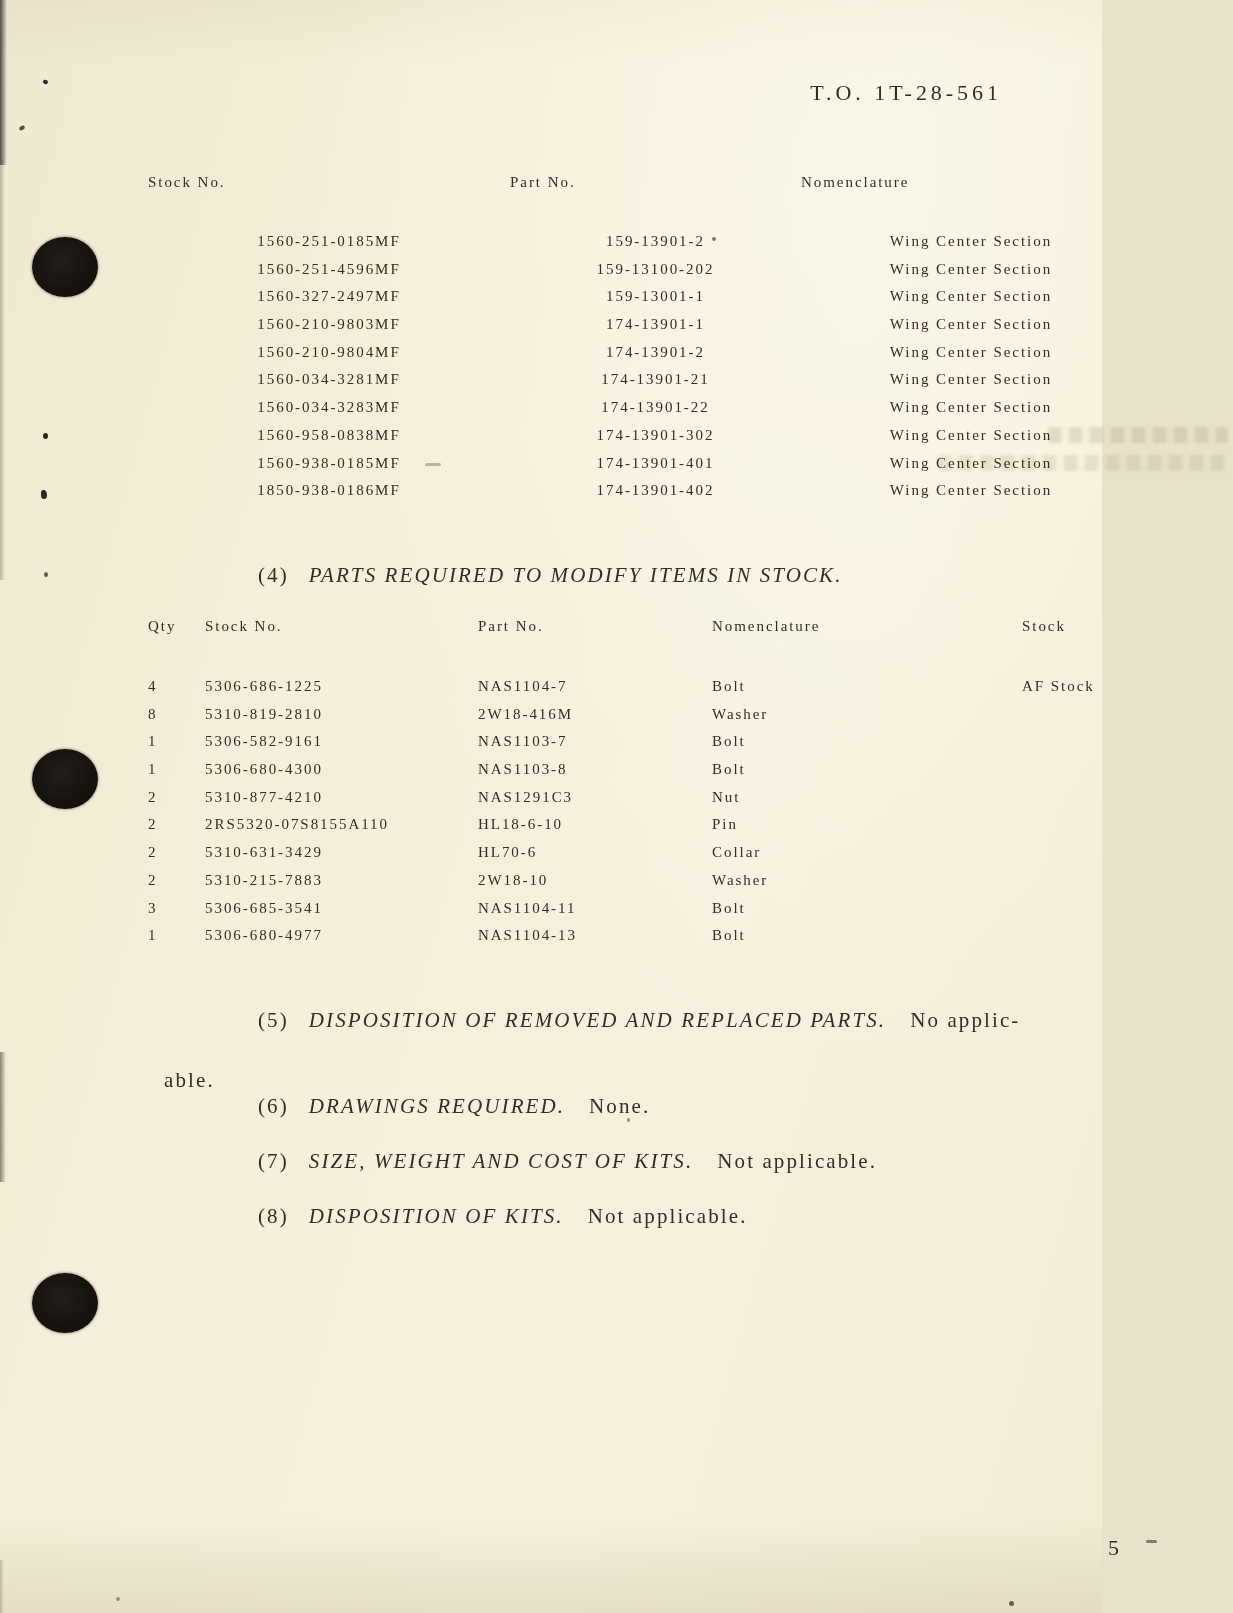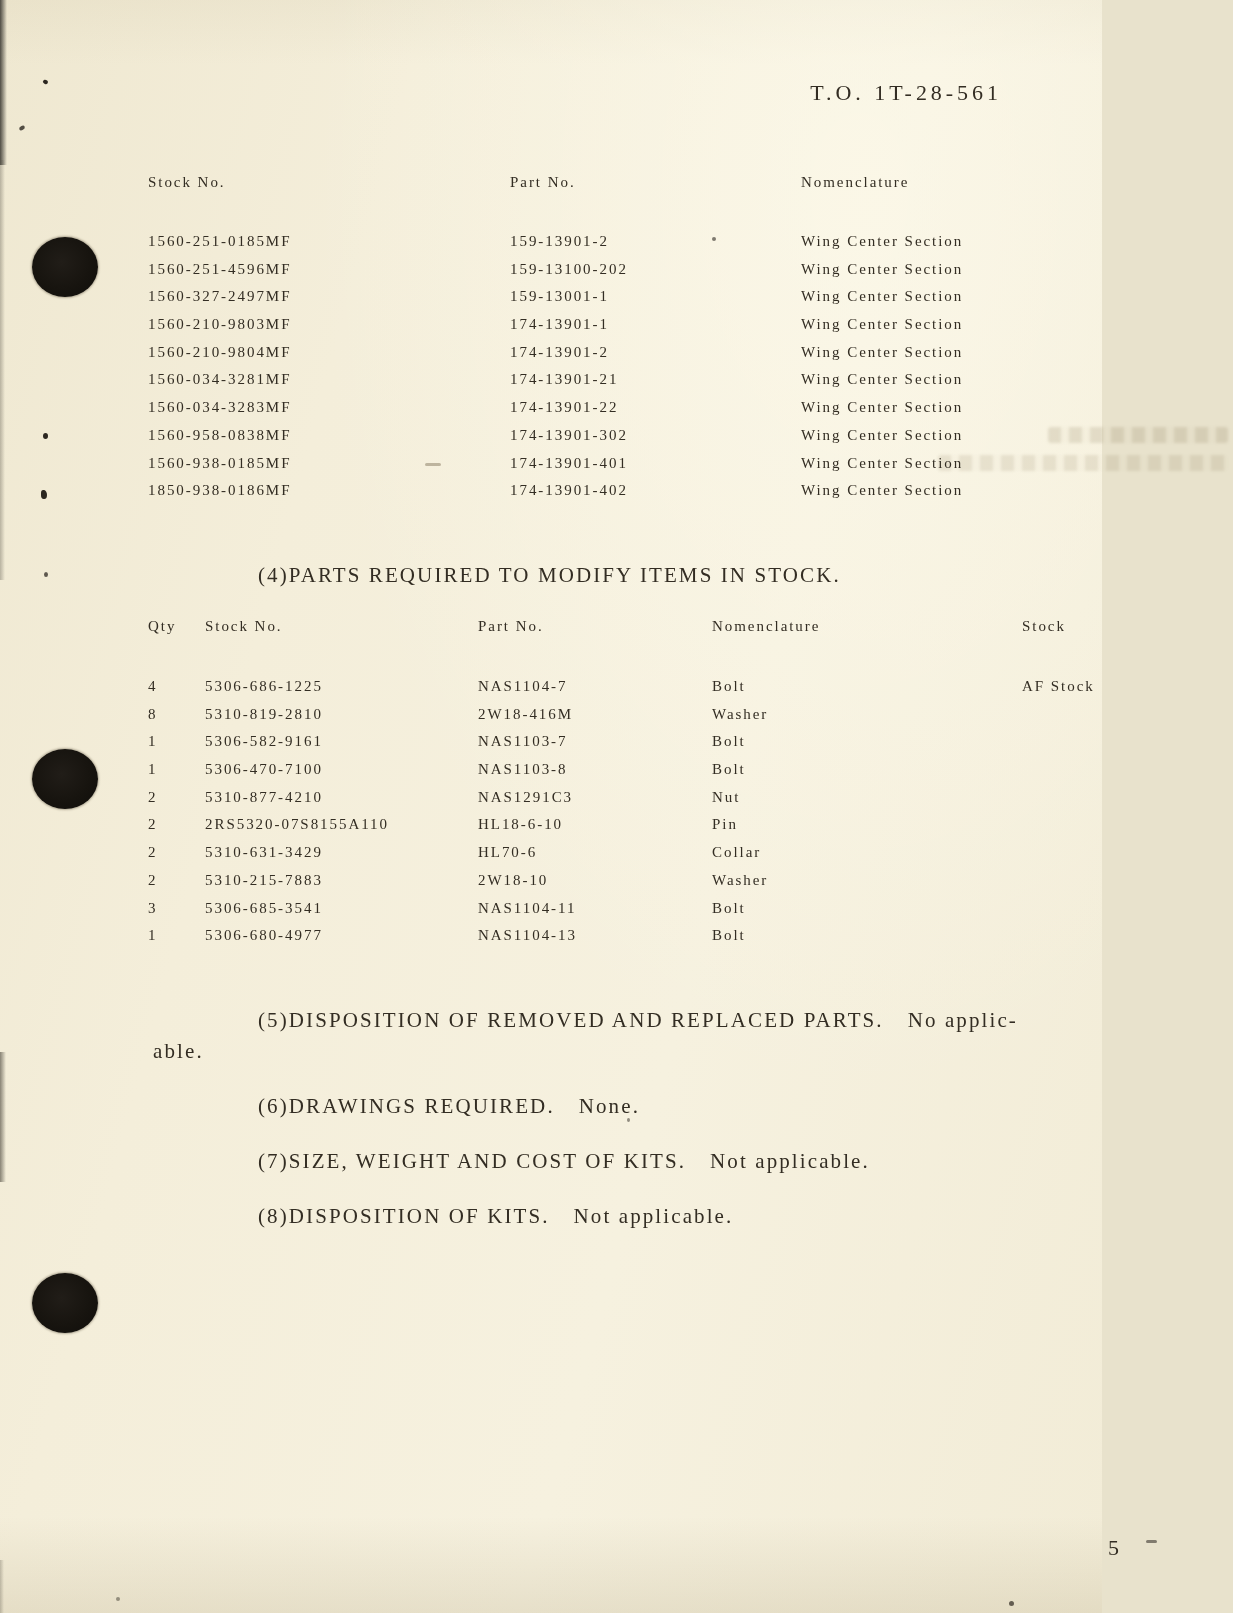--- a/index.html
+++ b/index.html
@@ -20,31 +20,31 @@
   .txt{position:absolute;white-space:nowrap;}
   
   .to-ref{top:80px;right:100px;font-size:22px;letter-spacing:.18em;}
   
   .tbl-head span,.tbl-row span{display:inline-block;vertical-align:top;white-space:nowrap;}
   .tbl{position:absolute;font-size:15px;letter-spacing:.13em;}
   .tbl-row{line-height:27.7px;height:27.7px;}
   .t1-c0{width:362px;} .t1-c1{width:291px;} .t1-c2{width:340px;}
   .t2-c0{width:57px;}  .t2-c1{width:273px;} .t2-c2{width:234px;} .t2-c3{width:310px;} .t2-c4{width:170px;}
   .t1-head{top:174px;left:148px;}
-  .t1-body{top:228px;left:148px;}
+  .t1-body{top:228px;left:148px;text-align:center;}
   .t2-head{top:618px;left:148px;}
   .t2-body{top:673px;left:148px;}
   
   .para{position:absolute;left:148px;font-size:21px;letter-spacing:.1em;white-space:nowrap;}
   .p-label{margin-left:110px;}
-  .p-head{}
+  .p-head{margin-left:20px;font-style:italic;}
   .p-tail{margin-left:24px;}
   .sec4{top:563px;}
   .p5{top:1008px;}
-  .p5b{top:1039px;margin-left:5px;font-family:Liberation Serif, serif;}
+  .p5b{top:1068px;margin-left:16px;font-family:Liberation Serif, serif;}
   .p6{top:1094px;}
   .p7{top:1149px;}
   .p8{top:1204px;}
   .pagenum{top:1535px;left:1108px;font-size:22px;letter-spacing:.08em;}
   
   .hole{position:absolute;width:66px;height:60px;border-radius:50%;
     background:radial-gradient(ellipse at 45% 42%, #211d18 0%, #17140f 55%, #0f0d0a 100%);
     box-shadow:0 0 2px 1px rgba(60,50,30,.35);}
   .hole1{left:32px;top:237px;}
   .hole2{left:32px;top:749px;}
@@ -122,21 +122,21 @@
     <span class="p-label">(4)</span><span class="p-head">PARTS REQUIRED TO MODIFY ITEMS IN STOCK.</span>
   </div>
 
   <div class="txt tbl t2-head tbl-head">
     <span class="t2-c0">Qty</span><span class="t2-c1">Stock No.</span><span class="t2-c2">Part No.</span><span class="t2-c3">Nomenclature</span><span class="t2-c4">Stock</span>
   </div>
   <div class="txt tbl t2-body">
     <div class="tbl-row"><span class="t2-c0">4</span><span class="t2-c1">5306-686-1225</span><span class="t2-c2">NAS1104-7</span><span class="t2-c3">Bolt</span><span class="t2-c4">AF Stock</span></div>
     <div class="tbl-row"><span class="t2-c0">8</span><span class="t2-c1">5310-819-2810</span><span class="t2-c2">2W18-416M</span><span class="t2-c3">Washer</span><span class="t2-c4"></span></div>
     <div class="tbl-row"><span class="t2-c0">1</span><span class="t2-c1">5306-582-9161</span><span class="t2-c2">NAS1103-7</span><span class="t2-c3">Bolt</span><span class="t2-c4"></span></div>
-    <div class="tbl-row"><span class="t2-c0">1</span><span class="t2-c1">5306-470-7100</span><span class="t2-c2">NAS1103-8</span><span class="t2-c3">Bolt</span><span class="t2-c4"></span></div>
+    <div class="tbl-row"><span class="t2-c0">1</span><span class="t2-c1">5306-680-4300</span><span class="t2-c2">NAS1103-8</span><span class="t2-c3">Bolt</span><span class="t2-c4"></span></div>
     <div class="tbl-row"><span class="t2-c0">2</span><span class="t2-c1">5310-877-4210</span><span class="t2-c2">NAS1291C3</span><span class="t2-c3">Nut</span><span class="t2-c4"></span></div>
     <div class="tbl-row"><span class="t2-c0">2</span><span class="t2-c1">2RS5320-07S8155A110</span><span class="t2-c2">HL18-6-10</span><span class="t2-c3">Pin</span><span class="t2-c4"></span></div>
     <div class="tbl-row"><span class="t2-c0">2</span><span class="t2-c1">5310-631-3429</span><span class="t2-c2">HL70-6</span><span class="t2-c3">Collar</span><span class="t2-c4"></span></div>
     <div class="tbl-row"><span class="t2-c0">2</span><span class="t2-c1">5310-215-7883</span><span class="t2-c2">2W18-10</span><span class="t2-c3">Washer</span><span class="t2-c4"></span></div>
     <div class="tbl-row"><span class="t2-c0">3</span><span class="t2-c1">5306-685-3541</span><span class="t2-c2">NAS1104-11</span><span class="t2-c3">Bolt</span><span class="t2-c4"></span></div>
     <div class="tbl-row"><span class="t2-c0">1</span><span class="t2-c1">5306-680-4977</span><span class="t2-c2">NAS1104-13</span><span class="t2-c3">Bolt</span><span class="t2-c4"></span></div>
   </div>
 
   <div class="para p5">
     <span class="p-label">(5)</span><span class="p-head">DISPOSITION OF REMOVED AND REPLACED PARTS.</span><span class="p-tail">No applic-</span>

